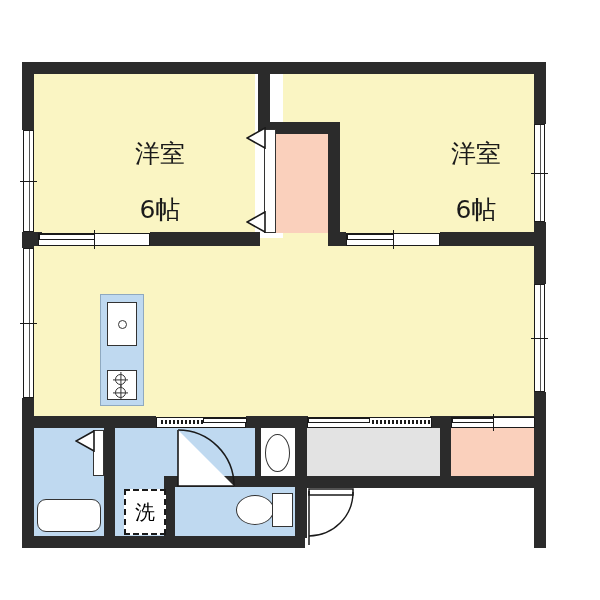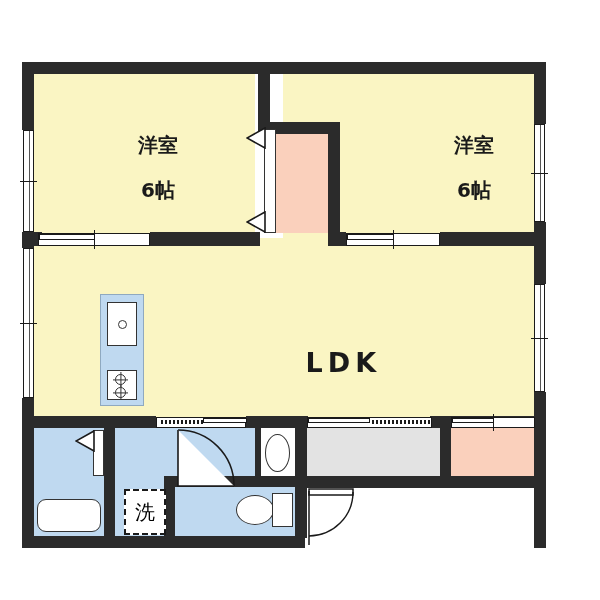--- a/index.html
+++ b/index.html
@@ -36,22 +36,22 @@
 
   .label {
     position: absolute;
     color: #1a1a1a;
     text-align: center;
     line-height: 1.12;
     white-space: pre;
     user-select: none;
   }
   .label-room {
-    font-size: 20px;
-    font-weight: 700;
+    font-size: 25px;
+    font-weight: 400;
   }
   .label-ldk {
     font-size: 27px;
     font-weight: 700;
     letter-spacing: 5px;
   }
   .label-genkan {
     font-size: 22px;
     font-weight: 500;
   }
@@ -329,18 +329,15 @@
   <div class="label label-room" style="left:94px; top:112px; width:100px;">
     <span>洋室</span><br>
     <span>6帖</span>
   </div>
 
   <div class="label label-room" style="left:410px; top:112px; width:100px;">
     <span>洋室</span><br>
     <span>6帖</span>
   </div>
 
-  <div class="label label-ldk" style="left:248px; top:318px; width:120px;">
-    <span>LDK</span>
-  </div>
 
 
 </div>
 
 </body></html>

